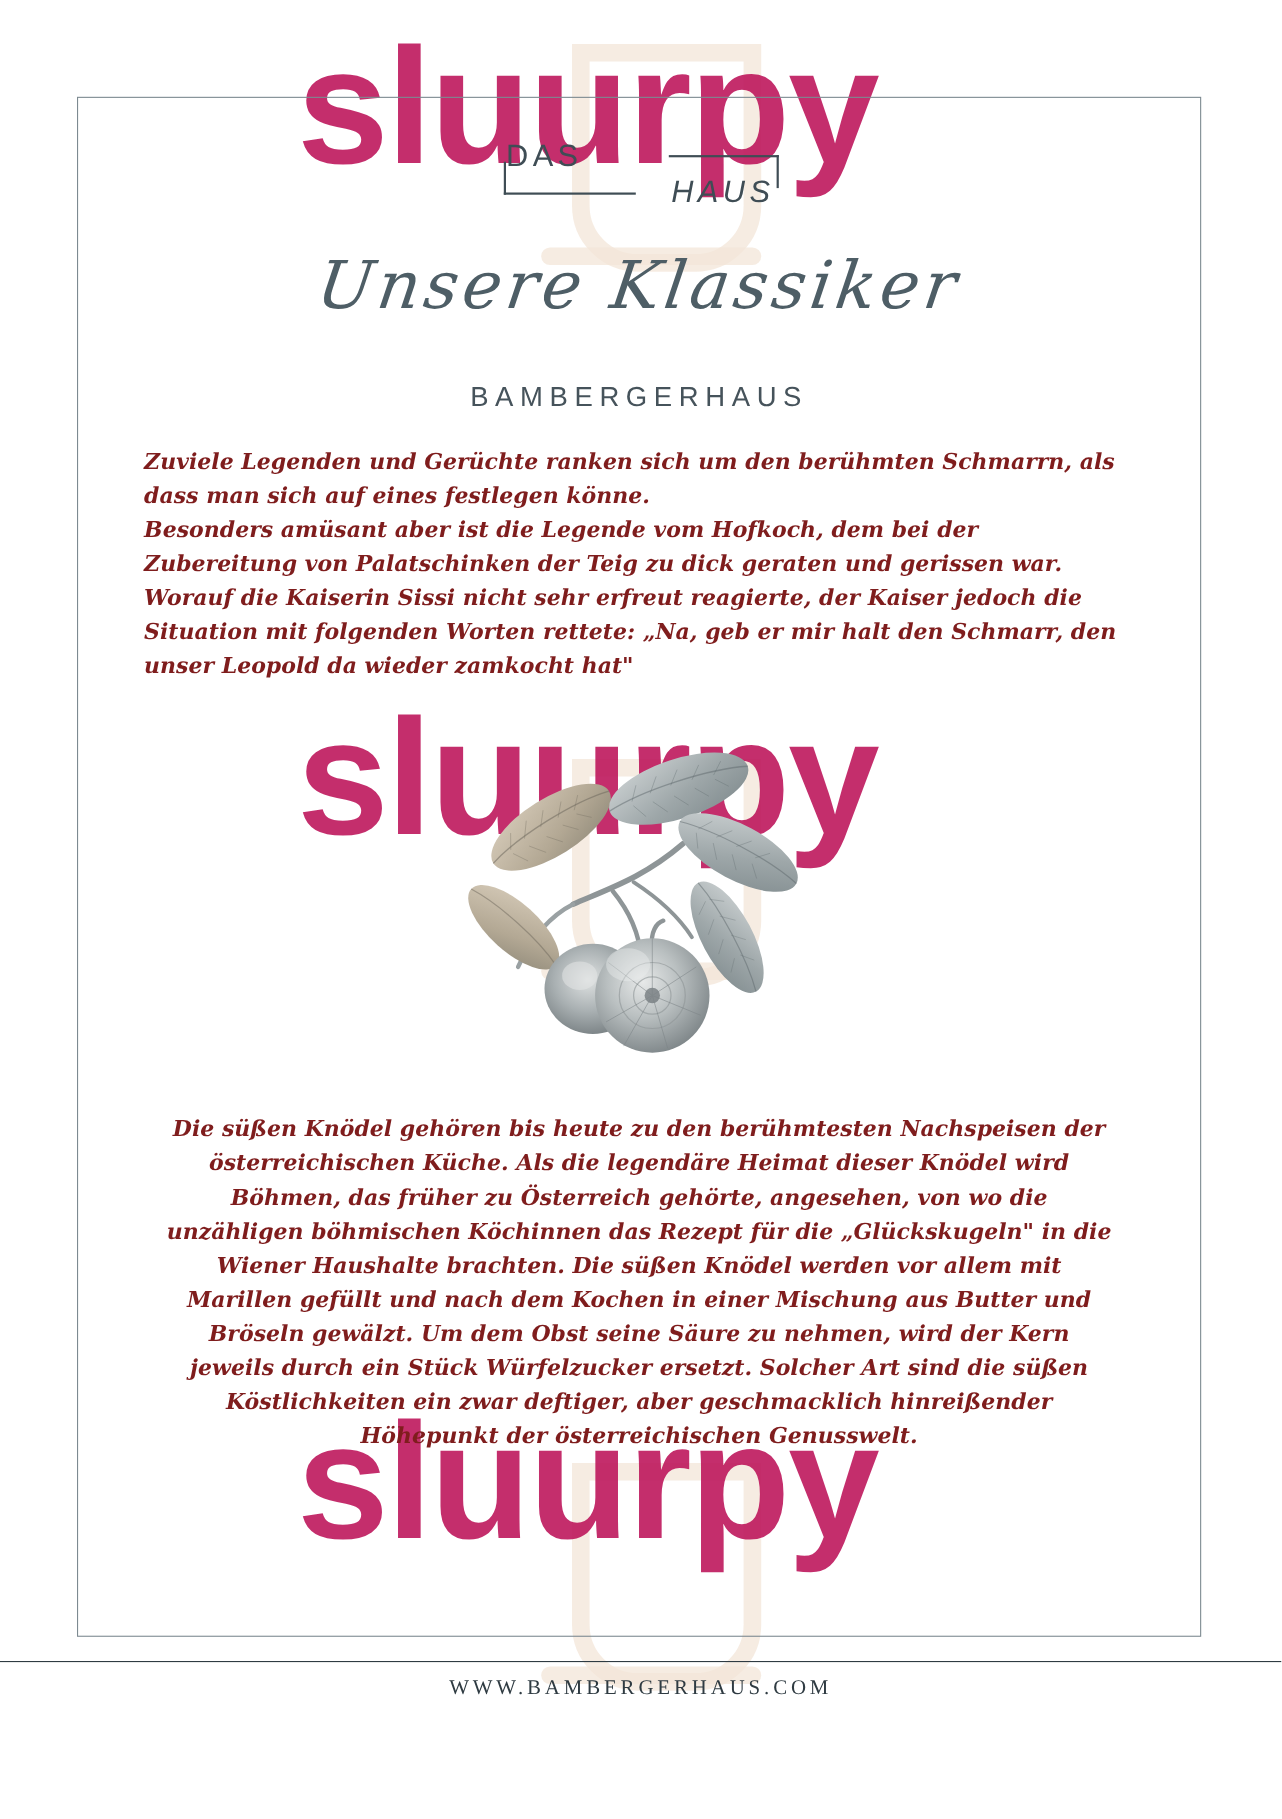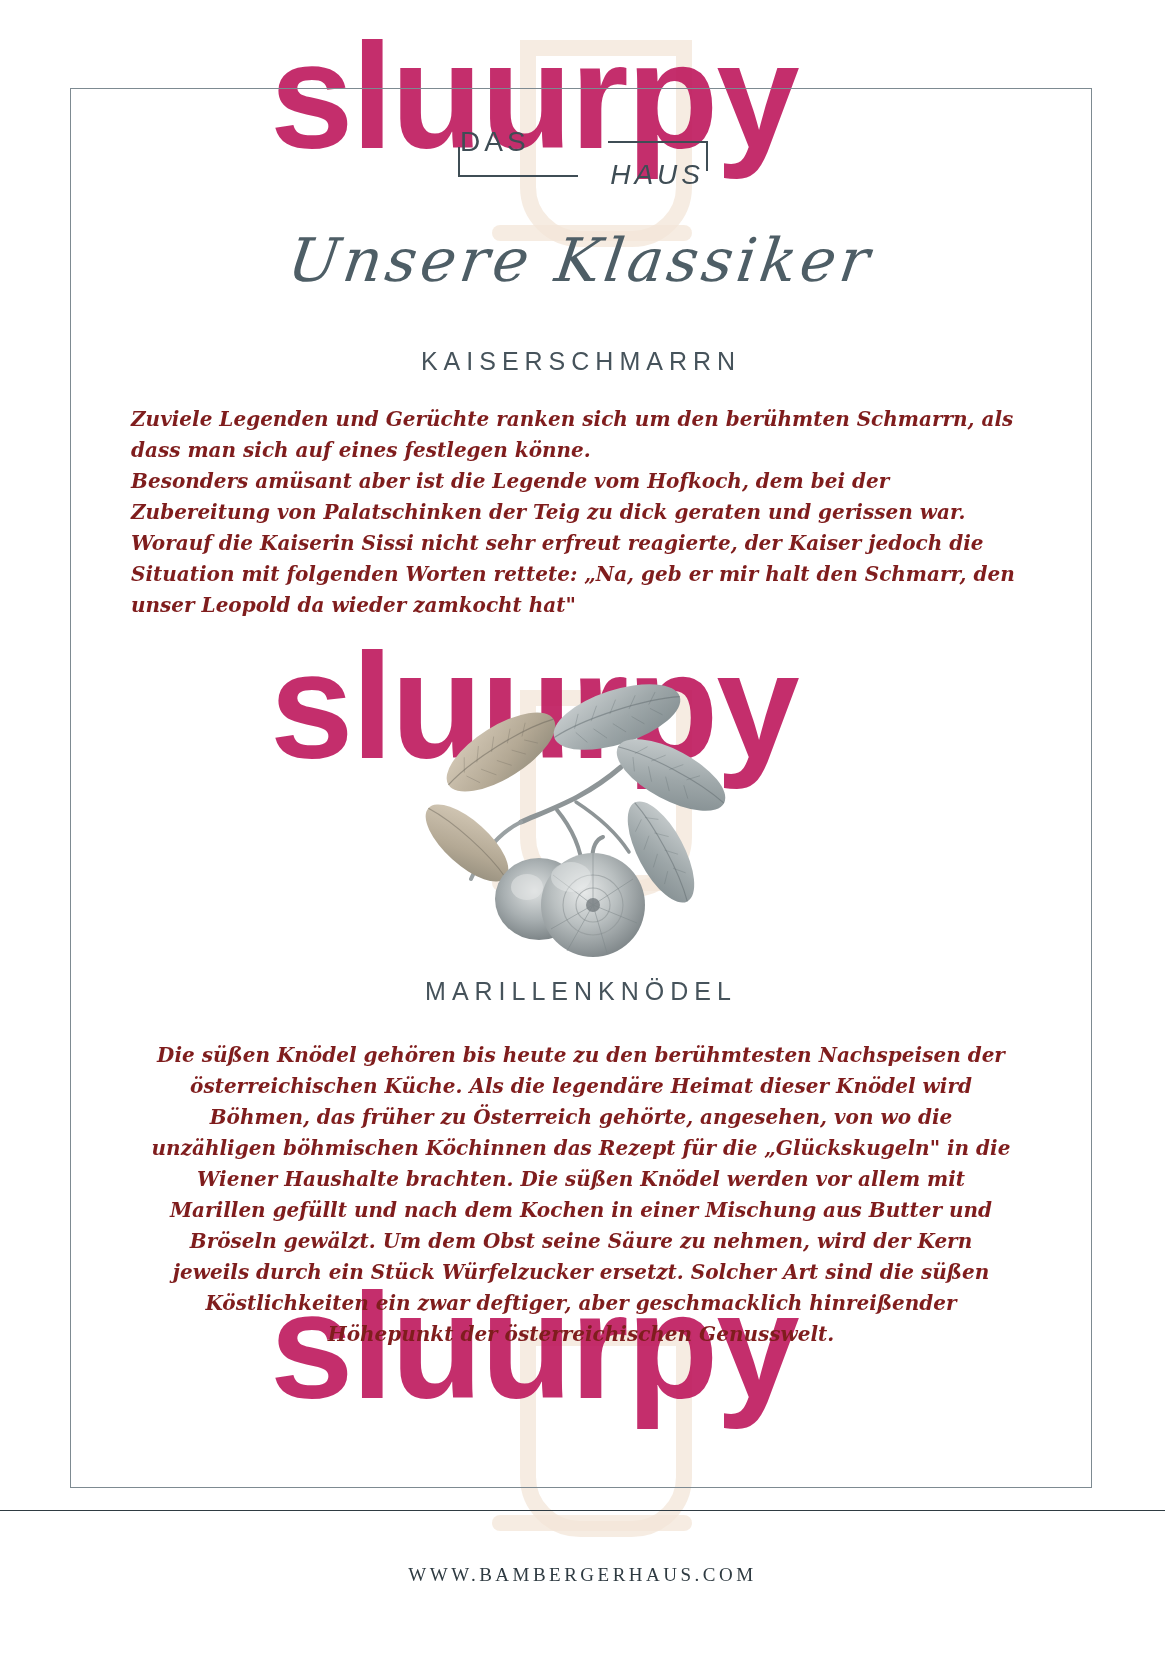--- a/index.html
+++ b/index.html
@@ -158,21 +158,21 @@
   
   .footer-rule {
     position: absolute;
     left: 0; top: 1510px;
     width: 1165px; height: 1px;
     background: #2f3b42;
     z-index: 11;
   }
   .footer-url {
     position: absolute;
-    left: 0; top: 1564px;
+    left: 0; top: 1524px;
     width: 1165px;
     text-align: center;
     font-family: "Liberation Serif", serif;
     font-size: 19px;
     letter-spacing: 3.5px;
     color: #2f3b42;
     z-index: 11;
   }
 </style>
 </head>
@@ -198,21 +198,21 @@
     <div class="logo-rule-top"></div>
     <div class="logo-tick-r"></div>
     <div class="logo-line logo-l1">DAS</div>
     <div class="logo-line logo-l3">HAUS</div>
     <div class="logo-rule-bot"></div>
     <div class="logo-tick-l"></div>
   </div>
 
   <div class="script-title">Unsere Klassiker</div>
 
-  <div class="dish-name">KAISERSCHMARRN</div>
+  <div class="dish-name">BAMBERGERHAUS</div>
   <div class="body-text" style="white-space: pre-line;">Zuviele Legenden und Gerüchte ranken sich um den berühmten Schmarrn, als dass man sich auf eines festlegen könne.
 Besonders amüsant aber ist die Legende vom Hofkoch, dem bei der Zubereitung von Palatschinken der Teig zu dick geraten und gerissen war. Worauf die Kaiserin Sissi nicht sehr erfreut reagierte, der Kaiser jedoch die Situation mit folgenden Worten rettete: „Na, geb er mir halt den Schmarr, den unser Leopold da wieder zamkocht hat"</div>
 
   <div class="illustration">
     <svg width="420" height="330" viewBox="0 0 420 330" xmlns="http://www.w3.org/2000/svg">
       <defs>
         <linearGradient id="leafA" x1="0" y1="0" x2="1" y2="1">
           <stop offset="0%" stop-color="#cfd4d5"></stop>
           <stop offset="55%" stop-color="#9ea7a9"></stop>
           <stop offset="100%" stop-color="#7f8a8d"></stop>
@@ -326,19 +326,18 @@
             <path d="M222 258 L 236 306"></path>
           <path d="M222 258 L 196 304"></path>
             <path d="M222 258 L 180 282"></path>
           <path d="M222 258 L 182 228"></path>
         </g>
         <ellipse cx="200" cy="230" rx="20" ry="15" fill="#eef0f0" opacity="0.4"></ellipse>
       </g>
     </svg>
   </div>
 
-  <div class="dish-name second">MARILLENKNÖDEL</div>
   <div class="body-text centered-block">Die süßen Knödel gehören bis heute zu den berühmtesten Nachspeisen der österreichischen Küche. Als die legendäre Heimat dieser Knödel wird Böhmen, das früher zu Österreich gehörte, angesehen, von wo die unzähligen böhmischen Köchinnen das Rezept für die „Glückskugeln" in die Wiener Haushalte brachten. Die süßen Knödel werden vor allem mit Marillen gefüllt und nach dem Kochen in einer Mischung aus Butter und Bröseln gewälzt. Um dem Obst seine Säure zu nehmen, wird der Kern jeweils durch ein Stück Würfelzucker ersetzt. Solcher Art sind die süßen Köstlichkeiten ein zwar deftiger, aber geschmacklich hinreißender Höhepunkt der österreichischen Genusswelt.</div>
 
 </div>
 
 <div class="footer-rule"></div>
 <div class="footer-url">WWW.BAMBERGERHAUS.COM</div>
 
 </body></html>

